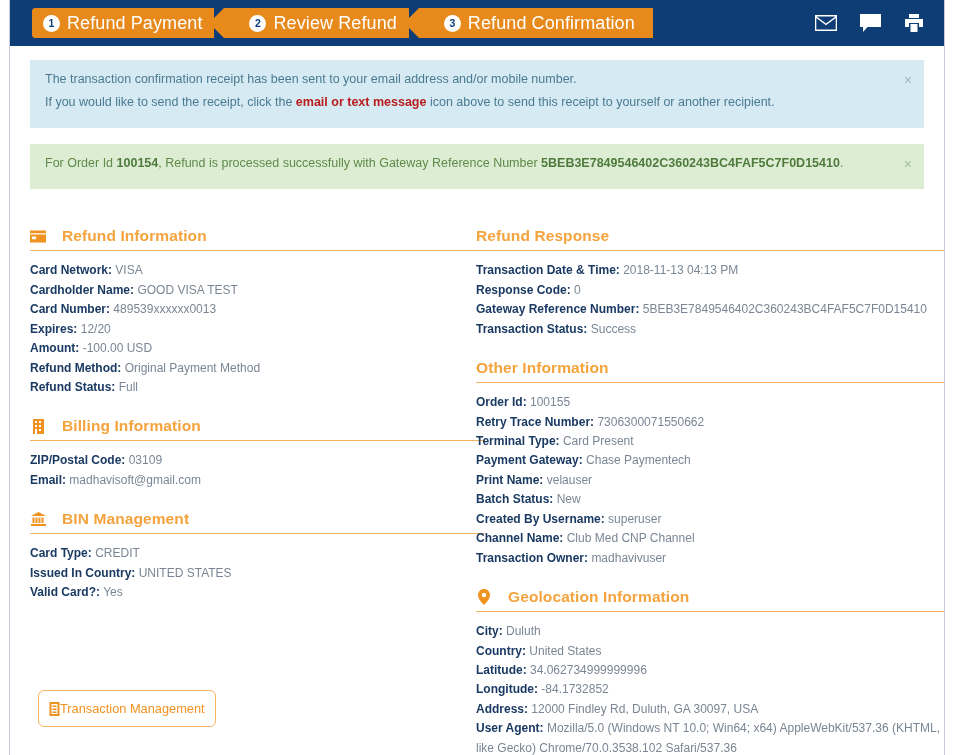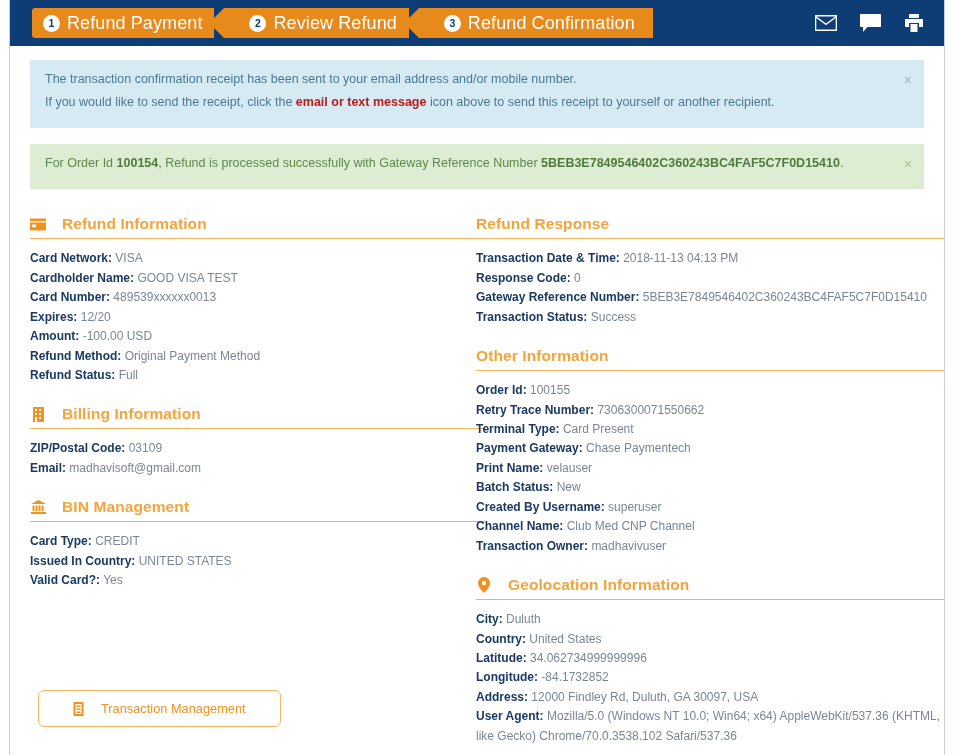--- a/index.html
+++ b/index.html
@@ -111,21 +111,21 @@
     line-height: 1.85;
   }
   .alert.info {
     background: #d6eaf3;
     color: #4a7a92;
     margin-bottom: 16px;
   }
   .alert.success {
     background: #dcedd3;
     color: #5f8a4a;
-    margin-bottom: 0;
+    margin-bottom: 12px;
   }
   .alert b { font-weight: bold; }
   .alert.info b { color: #b91c1c; }
   .alert.success b { color: #4f7a3c; }
   .alert-close {
     position: absolute;
     right: 12px; top: 13px;
     font-size: 14px;
     line-height: 1;
     opacity: .45;
@@ -181,26 +181,26 @@
 
   
   .footer {
     padding: 18px 0 0 28px;
     position: absolute;
     left: 0; bottom: 28px;
   }
   .btn-txnmgmt {
     display: inline-flex;
     align-items: center;
-    gap: 17px;
+    gap: 0;
     background: #ffffff;
     border: 1px solid #f8b465;
     color: #f0921f;
     border-radius: 6px;
-    padding: 10px 34px;
+    padding: 10px 10px;
     font-size: 12.8px;
     cursor: pointer;
     font-family: "Liberation Sans", sans-serif;
   }
   .btn-txnmgmt svg { display: block; fill: #f0921f; }
 </style>
 </head>
 <body>
 
 <div id="app">

